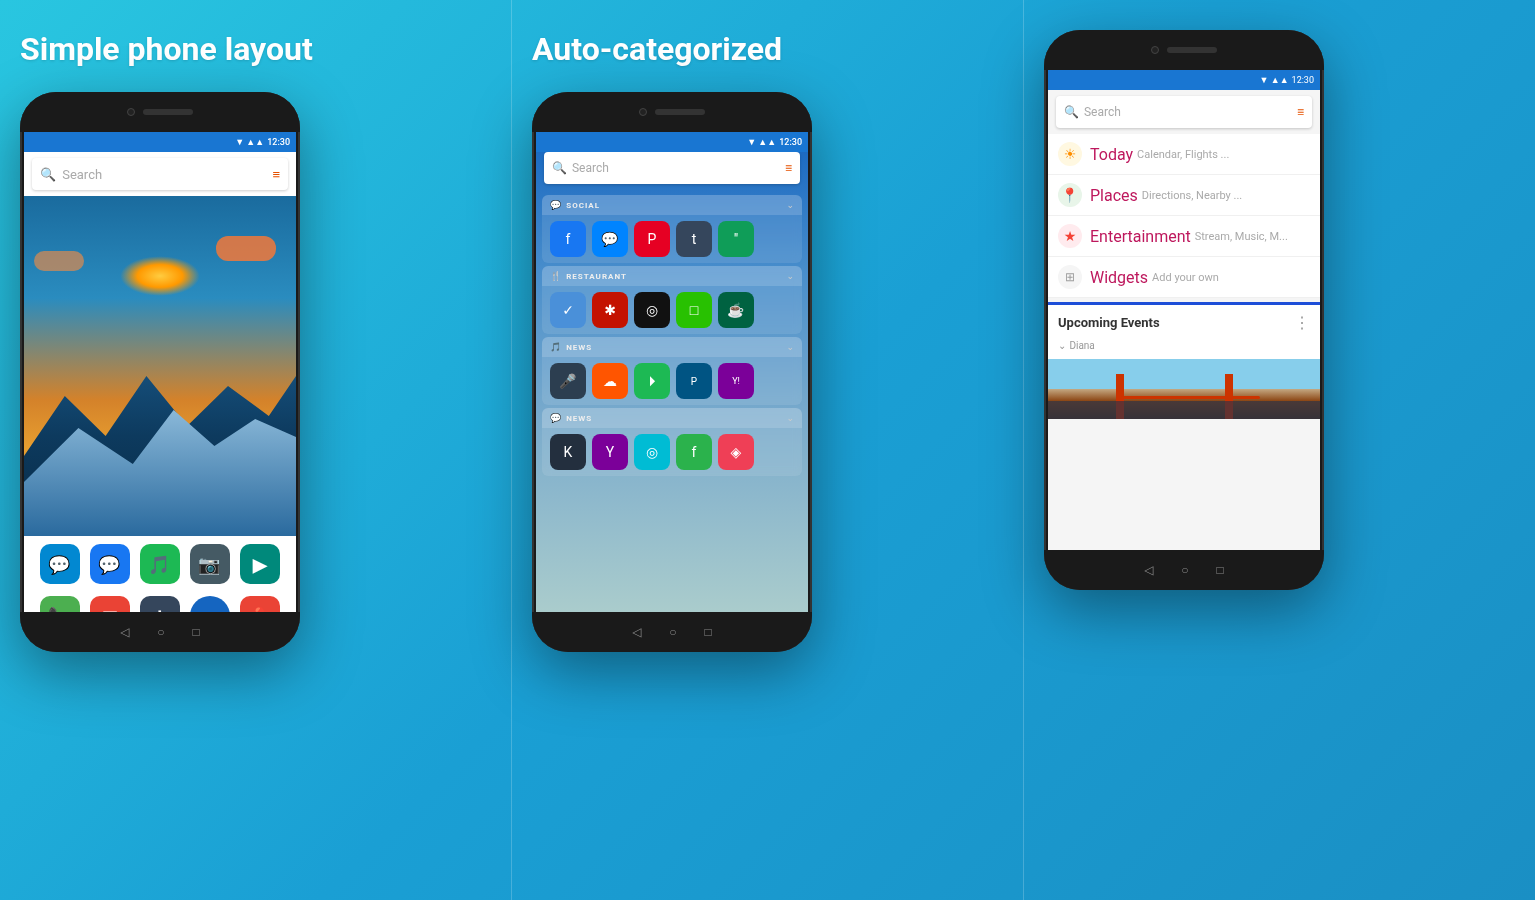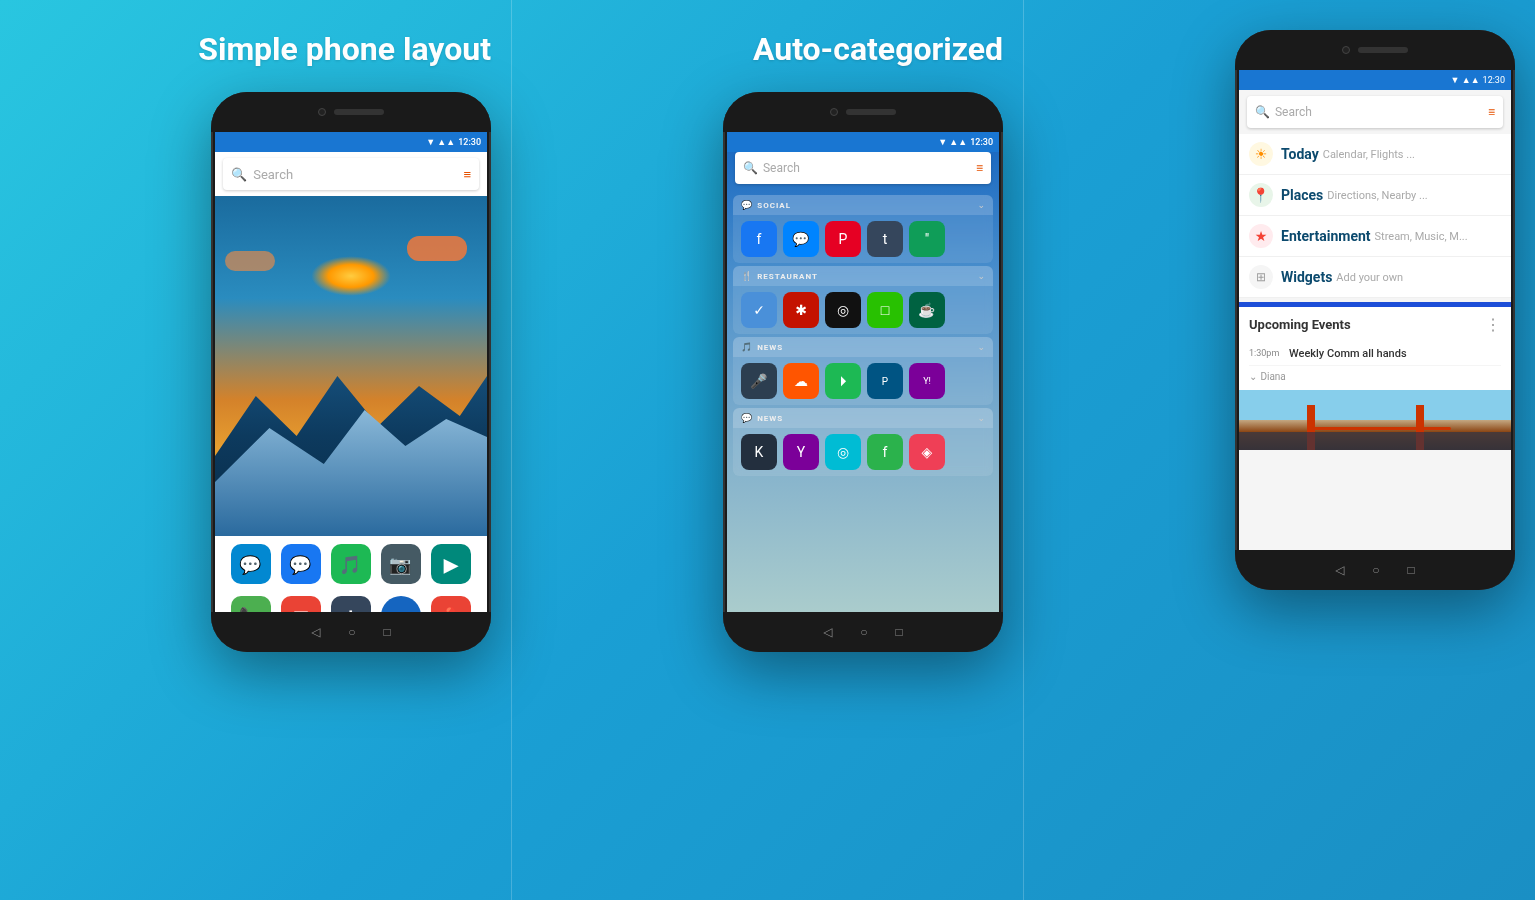--- a/index.html
+++ b/index.html
@@ -10,21 +10,21 @@
       font-family: 'Roboto', Arial, sans-serif;
       background: linear-gradient(135deg, #29c6e0 0%, #1a9fd4 50%, #1a8fc4 100%);
       display: flex;
       align-items: stretch;
     }
 
     .panel {
       flex: 1;
       display: flex;
       flex-direction: column;
-      align-items: flex-end;
+      align-items: flex-start;
       padding: 30px 20px 20px;
       position: relative;
     }
 
     .panel + .panel {
       border-left: 1px solid rgba(255,255,255,0.2);
     }
 
     .panel-title {
       color: #fff;
@@ -290,36 +290,36 @@
       border-radius: 50%;
       margin-right: 8px;
       display: flex;
       align-items: center;
       justify-content: center;
       font-size: 12px;
       flex-shrink: 0;
     }
 
     .stream-item-label {
-      font-size: 14px;
-      font-weight: 700;
-      color: #0c4a6e;
+      font-size: 16px;
+      font-weight: 400;
+      color: #be185d;
     }
 
     .stream-item-sub {
       font-size: 11px;
       color: #aaa;
       margin-left: 4px;
     }
 
     .upcoming-section {
       background: #fff;
       margin-top: 4px;
       padding: 8px 10px;
-      border-top: 5px solid #1d4ed8;
+      border-top: 3px solid #1d4ed8;
     }
 
     .upcoming-header {
       display: flex;
       justify-content: space-between;
       align-items: center;
       margin-bottom: 8px;
     }
 
     .upcoming-title {
@@ -689,24 +689,20 @@
         </div>
 
         <div class="upcoming-section">
           <div class="upcoming-header">
             <span class="upcoming-title">Upcoming Events</span>
             <span class="upcoming-more-icon">⋮</span>
           </div>
 
 
 
-          <div class="event-item">
-            <span class="event-time">1:30pm</span>
-            <span class="event-name">Weekly Comm all hands</span>
-          </div>
 
           <div class="more-link">
             <span>⌄</span>
             <span>Diana</span>
           </div>
         </div>
 
         <div class="golden-gate">
           <div class="gate-tower-left"></div>
           <div class="gate-tower-right"></div>

